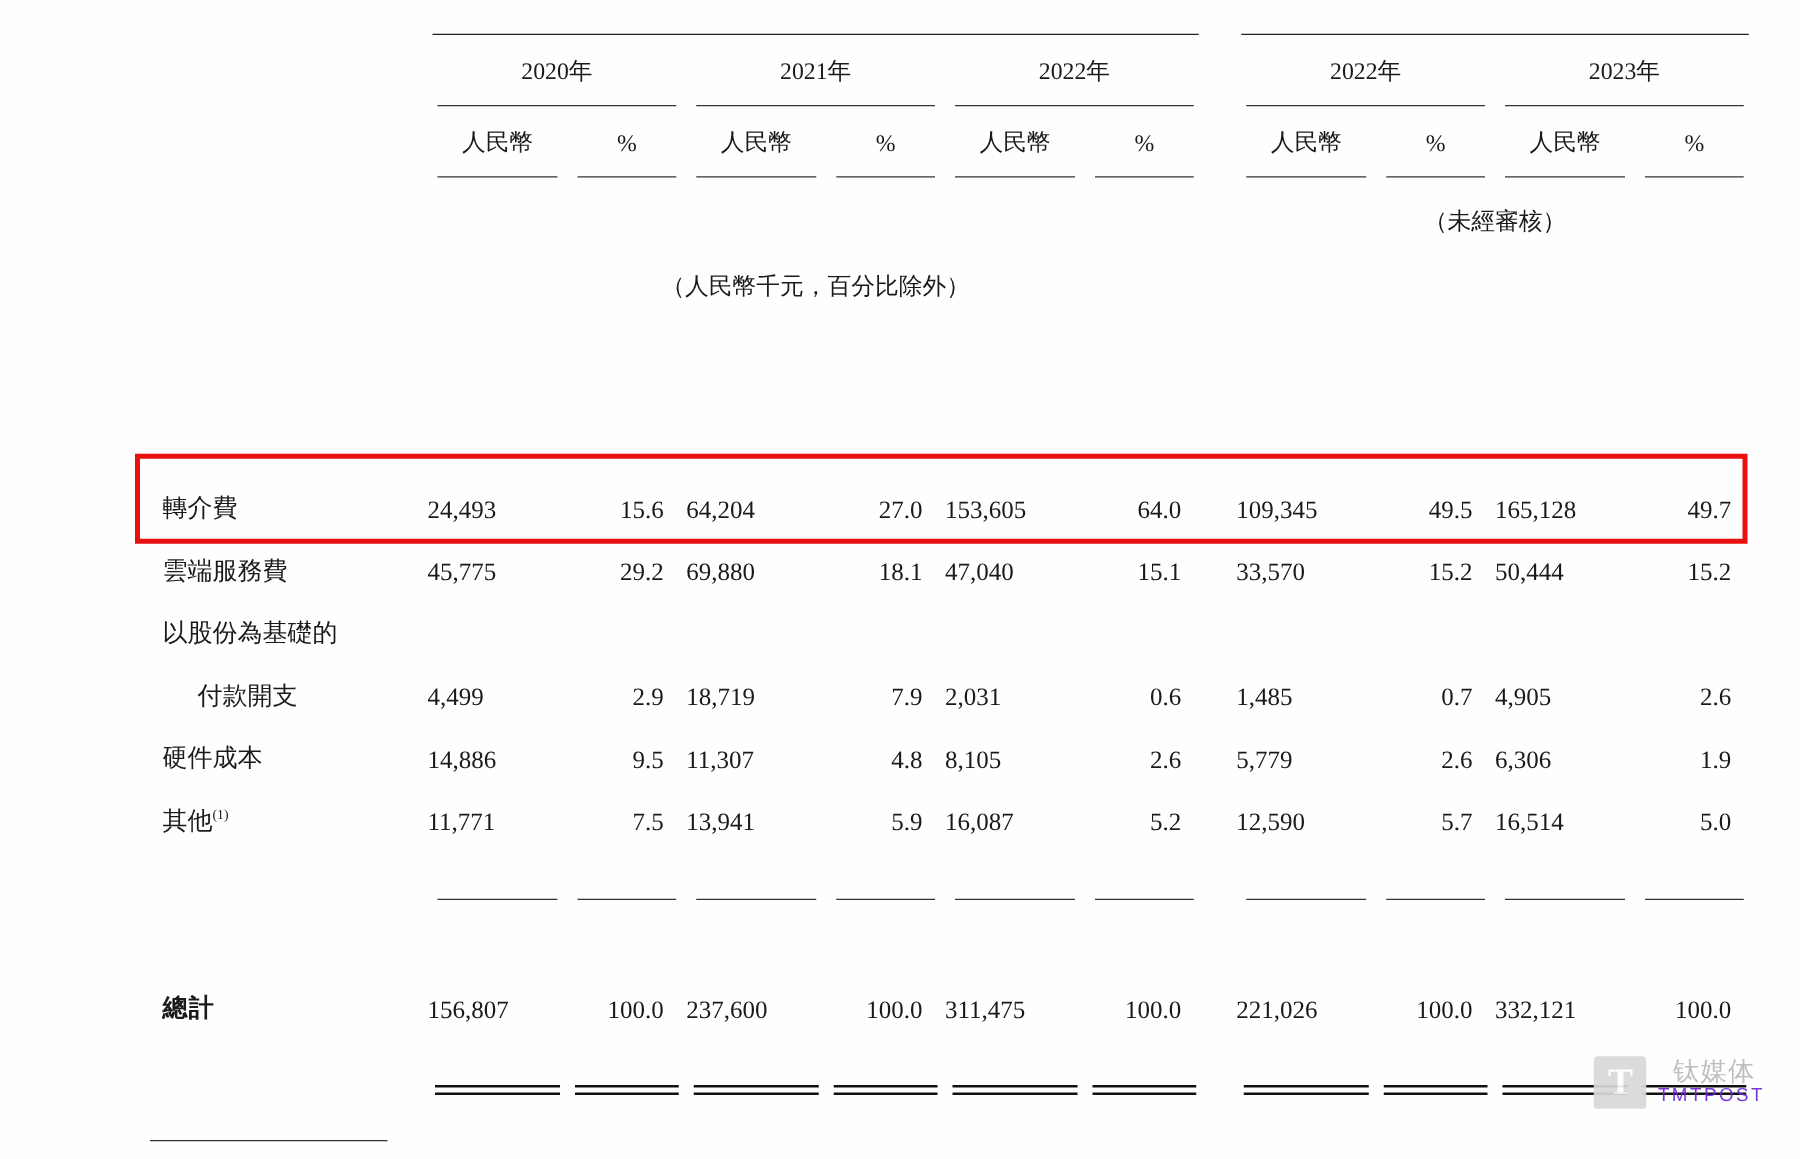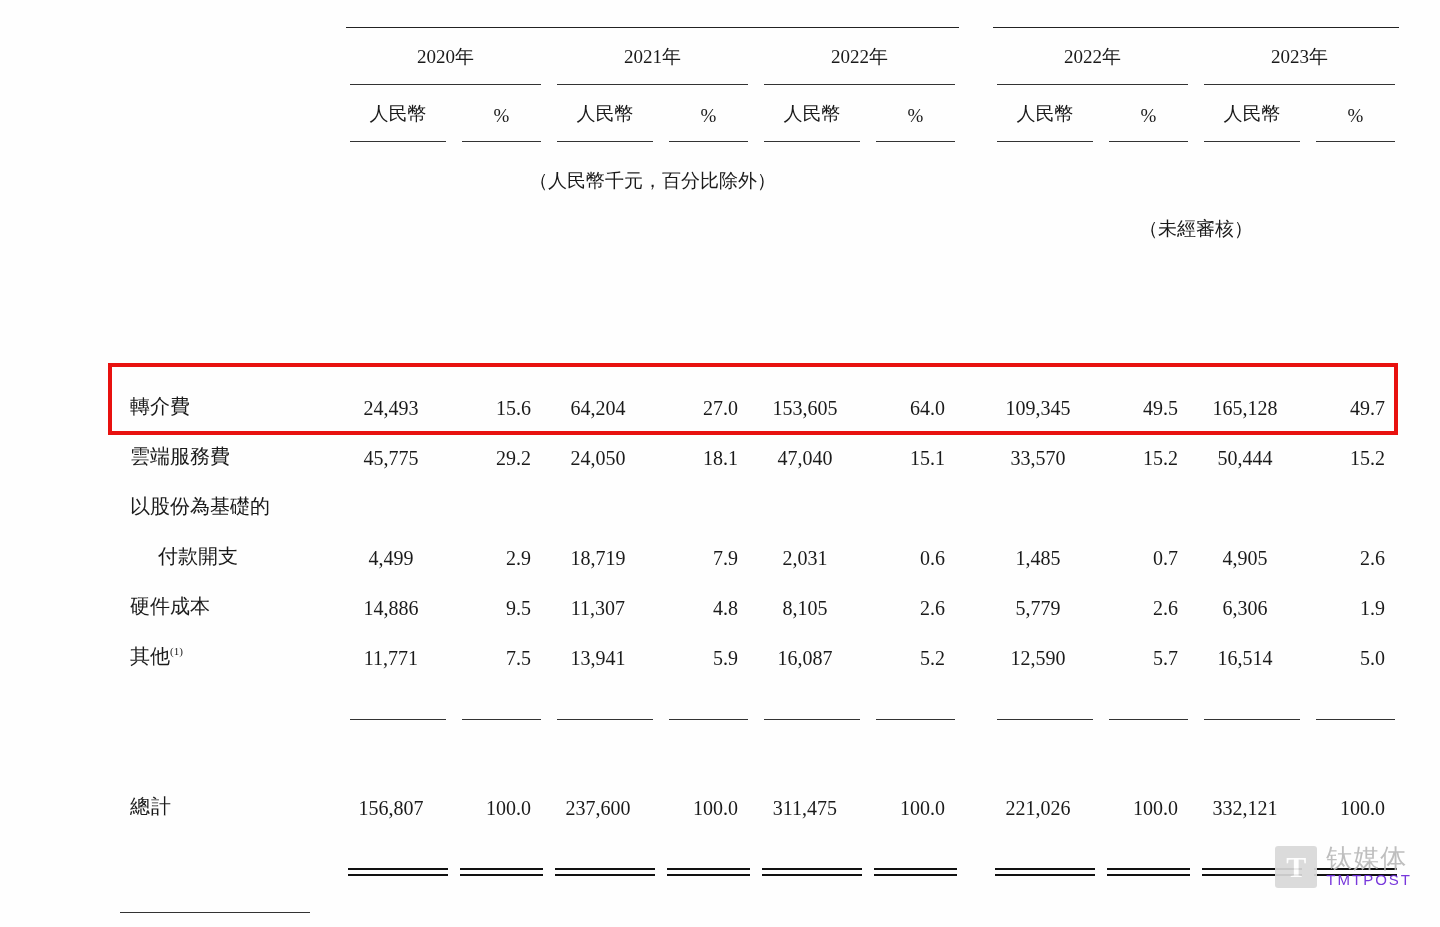--- a/index.html
+++ b/index.html
@@ -110,34 +110,34 @@
     font-size: 20px;
     height: 50px;
   }
   .rlabel {
     text-align: left;
     padding-left: 10px;
     white-space: nowrap;
   }
   .rlabel.indent { padding-left: 38px; }
   .num {
-    text-align: center;
+    text-align: left;
     padding-right: 14px;
     white-space: nowrap;
     font-family: "Liberation Serif", serif;
   }
   .pctv {
     text-align: right;
     padding-right: 18px;
     white-space: nowrap;
   }
   .spacer-row td { height: 42px; }
 
   .total td { font-size: 20px; }
-  .total .rlabel { font-weight: normal; letter-spacing: 1px; }
+  .total .rlabel { font-weight: bold; letter-spacing: 1px; }
 
   .dbl-rule {
     margin: 0 6px;
     border-top: 2.5px solid #111;
     border-bottom: 2.5px solid #111;
     height: 4px;
   }
   .dbl-row td { height: 20px; padding-top: 6px; }
 
   
@@ -179,24 +179,25 @@
     display: flex;
     align-items: center;
     justify-content: center;
     font-size: 30px;
     font-family: "Liberation Serif", serif;
     font-weight: bold;
     border-radius: 3px;
   }
   .wm-text { line-height: 1.05; }
   .wm-cn {
-    font-size: 26px;
+    font-size: 21px;
     color: #b9b9b9;
     letter-spacing: 1px;
     font-family: "Liberation Sans", sans-serif;
+    margin-left: 12px;
   }
   .wm-en {
     font-size: 15px;
     color: #6d28d9;
     letter-spacing: 2px;
     font-family: "Liberation Sans", sans-serif;
   }
   sup { font-size: 11px; vertical-align: super; }
 </style>
 </head>
@@ -306,30 +307,30 @@
         <td>
               <div class="rule-thin"></div>
             </td>
         <td>
               <div class="rule-thin"></div>
             </td>
       </tr>
 
       <tr>
         <td></td>
+        <td colspan="6"></td>
+        <td></td>
+        <td class="note-right" colspan="4">（未經審核）</td>
+      </tr>
+
+      <tr>
+        <td></td>
         <td class="note-center" colspan="6">（人民幣千元，百分比除外）</td>
         <td></td>
         <td class="note-center" colspan="4"></td>
-      </tr>
-
-      <tr>
-        <td></td>
-        <td colspan="6"></td>
-        <td></td>
-        <td class="note-right" colspan="4">（未經審核）</td>
       </tr>
     </tbody>
       </table>
   </div>
 
   <div class="body-tbl">
     <table class="fin2">
       <colgroup>
         <col class="lbl">
           <col class="cny">
@@ -359,21 +360,21 @@
         <td class="pctv">49.5</td>
         <td class="num">165,128</td>
         <td class="pctv">49.7</td>
       </tr>
 
 
       <tr>
         <td class="rlabel">雲端服務費</td>
         <td class="num">45,775</td>
         <td class="pctv">29.2</td>
-        <td class="num">24,050</td>
+        <td class="num">69,880</td>
         <td class="pctv">18.1</td>
         <td class="num">47,040</td>
         <td class="pctv">15.1</td>
         <td></td>
         <td class="num">33,570</td>
         <td class="pctv">15.2</td>
         <td class="num">50,444</td>
         <td class="pctv">15.2</td>
       </tr>
 

